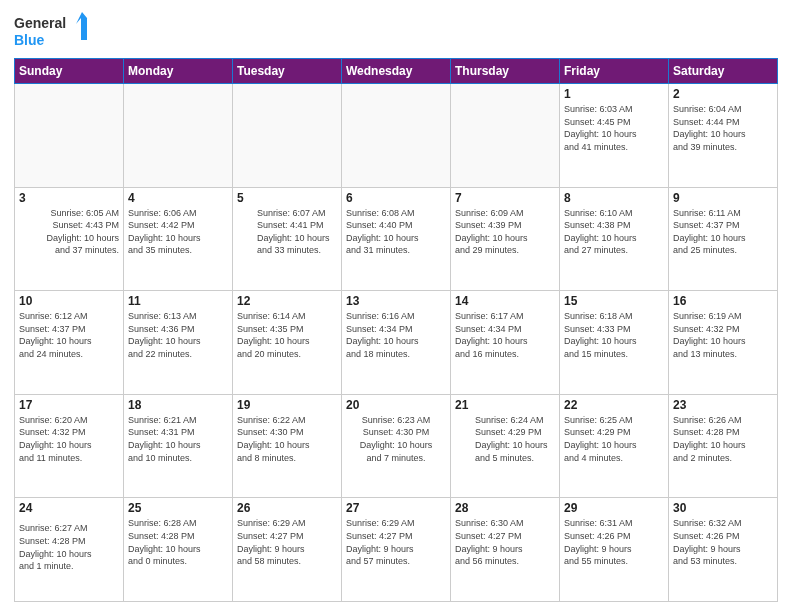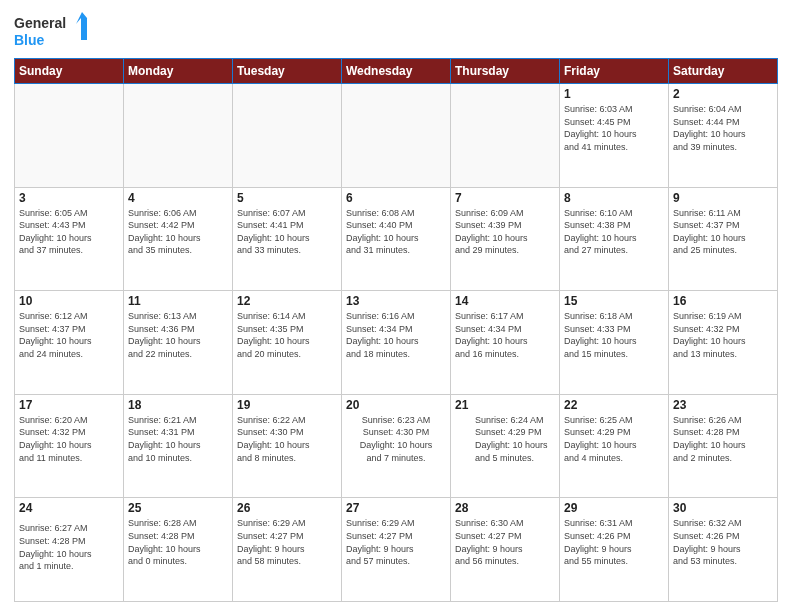--- a/index.html
+++ b/index.html
@@ -44,21 +44,21 @@
     .location {
       font-size: 14px;
       color: #555;
     }
     .calendar {
       width: 100%;
       border-collapse: collapse;
       flex: 1;
     }
     .calendar th {
-      background: #7f1d1d;
+      background: #701a75;
       color: #fff;
       font-size: 12px;
       font-weight: bold;
       padding: 5px 4px;
       border: 1px solid #1a78d2;
       text-align: left;
     }
     .calendar td {
       border: 1px solid #ccc;
       vertical-align: top;
@@ -132,35 +132,35 @@
             <span class="day-num">2</span>
             <div class="day-info" style="white-space: pre-line;">Sunrise: 6:04 AM
 Sunset: 4:44 PM
 Daylight: 10 hours
 and 39 minutes.</div>
           </td>
         </tr>
         <tr>
           <td>
             <span class="day-num">3</span>
-            <div class="day-info" style="white-space: pre-line;">Sunrise: 6:05 AM
+            <div class="day-info" style="white-space: pre-line; text-align: right;">Sunrise: 6:05 AM
 Sunset: 4:43 PM
 Daylight: 10 hours
 and 37 minutes.</div>
           </td>
           <td>
             <span class="day-num">4</span>
             <div class="day-info" style="white-space: pre-line;">Sunrise: 6:06 AM
 Sunset: 4:42 PM
 Daylight: 10 hours
 and 35 minutes.</div>
           </td>
           <td>
             <span class="day-num">5</span>
-            <div class="day-info" style="white-space: pre-line;">Sunrise: 6:07 AM
+            <div class="day-info" style="white-space: pre-line; margin-left: 20px;">Sunrise: 6:07 AM
 Sunset: 4:41 PM
 Daylight: 10 hours
 and 33 minutes.</div>
           </td>
           <td>
             <span class="day-num">6</span>
             <div class="day-info" style="white-space: pre-line;">Sunrise: 6:08 AM
 Sunset: 4:40 PM
 Daylight: 10 hours
 and 31 minutes.</div>

